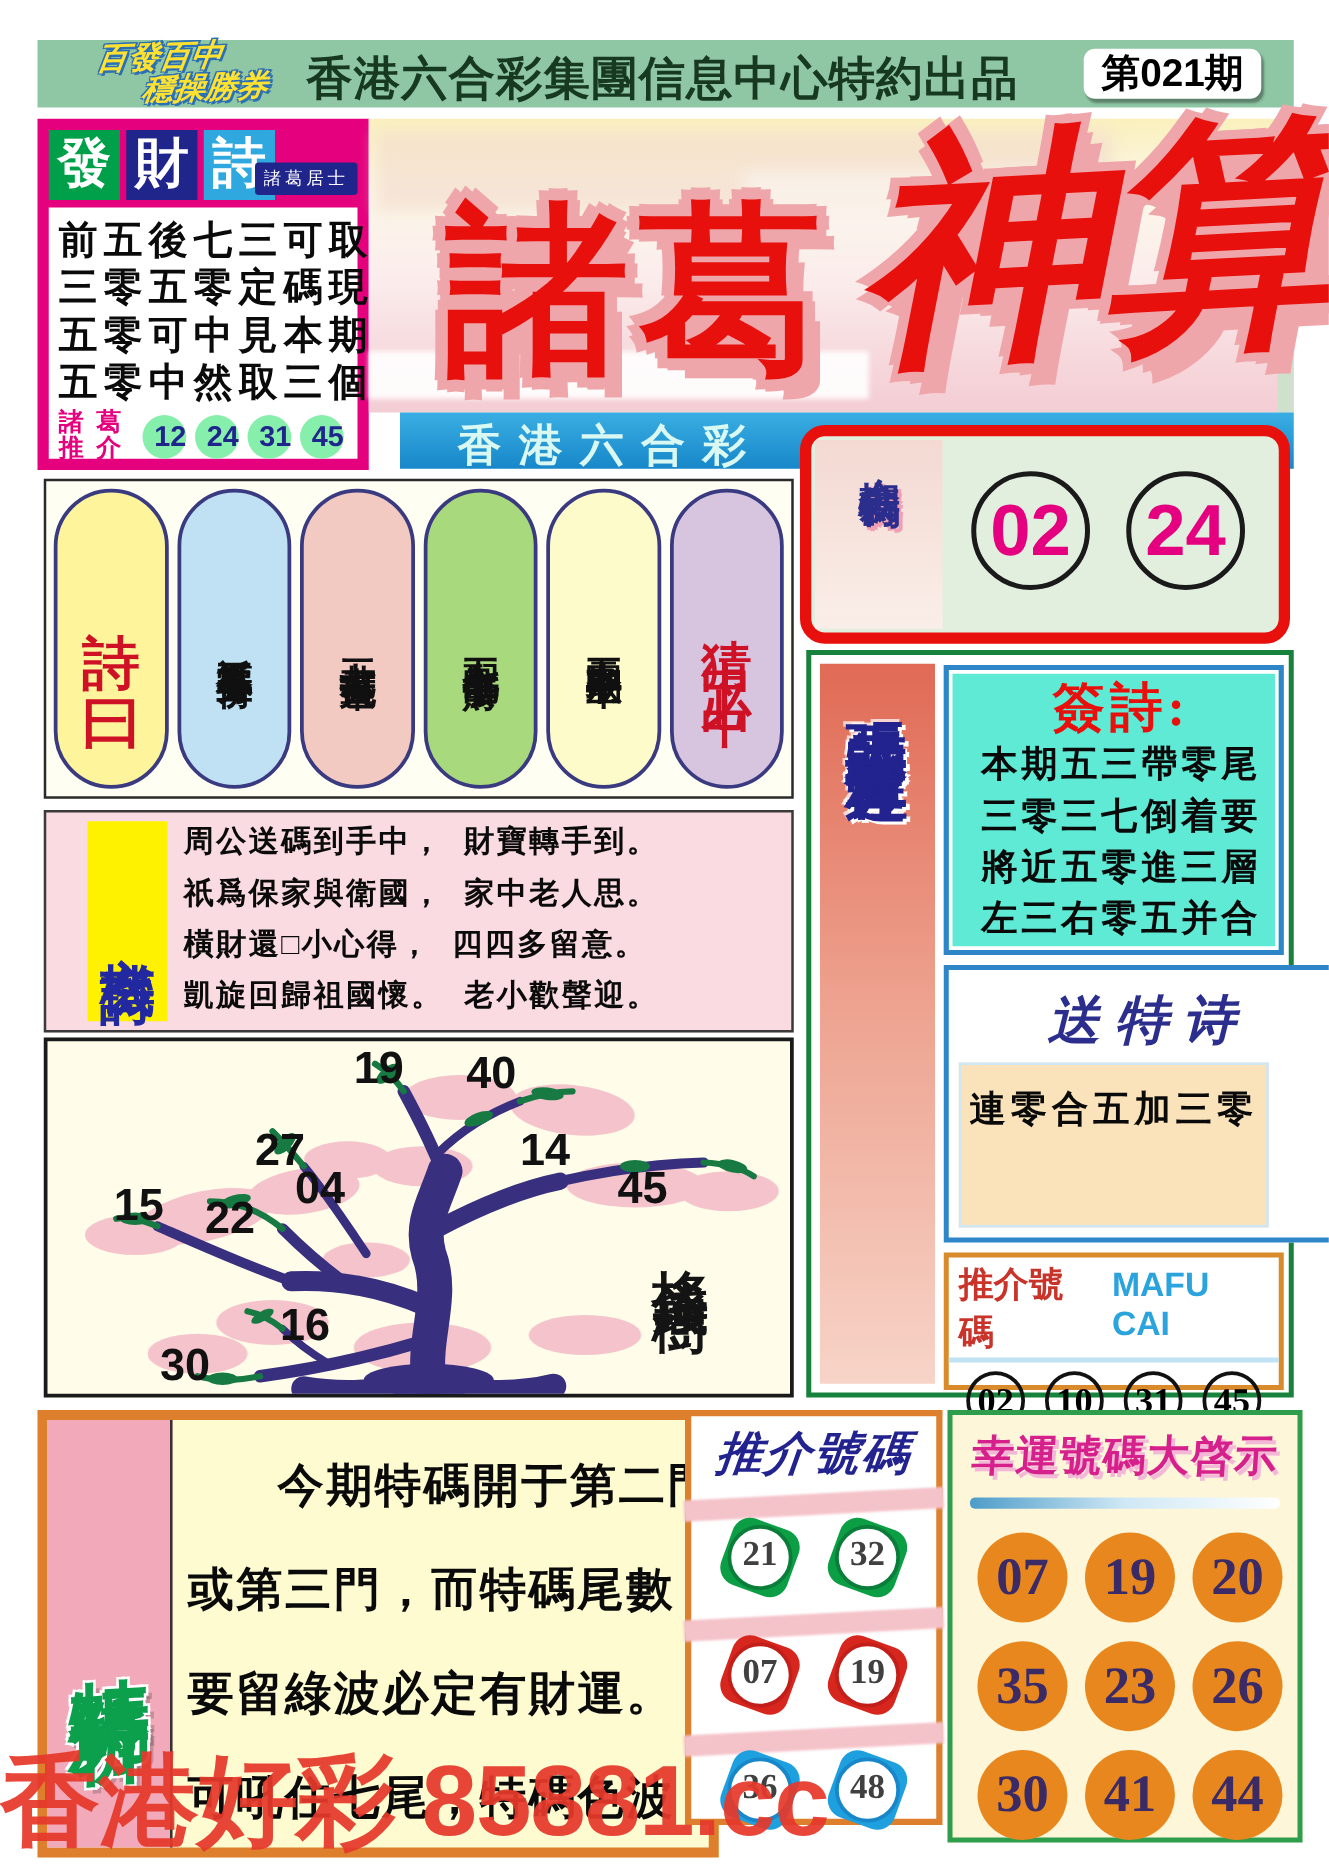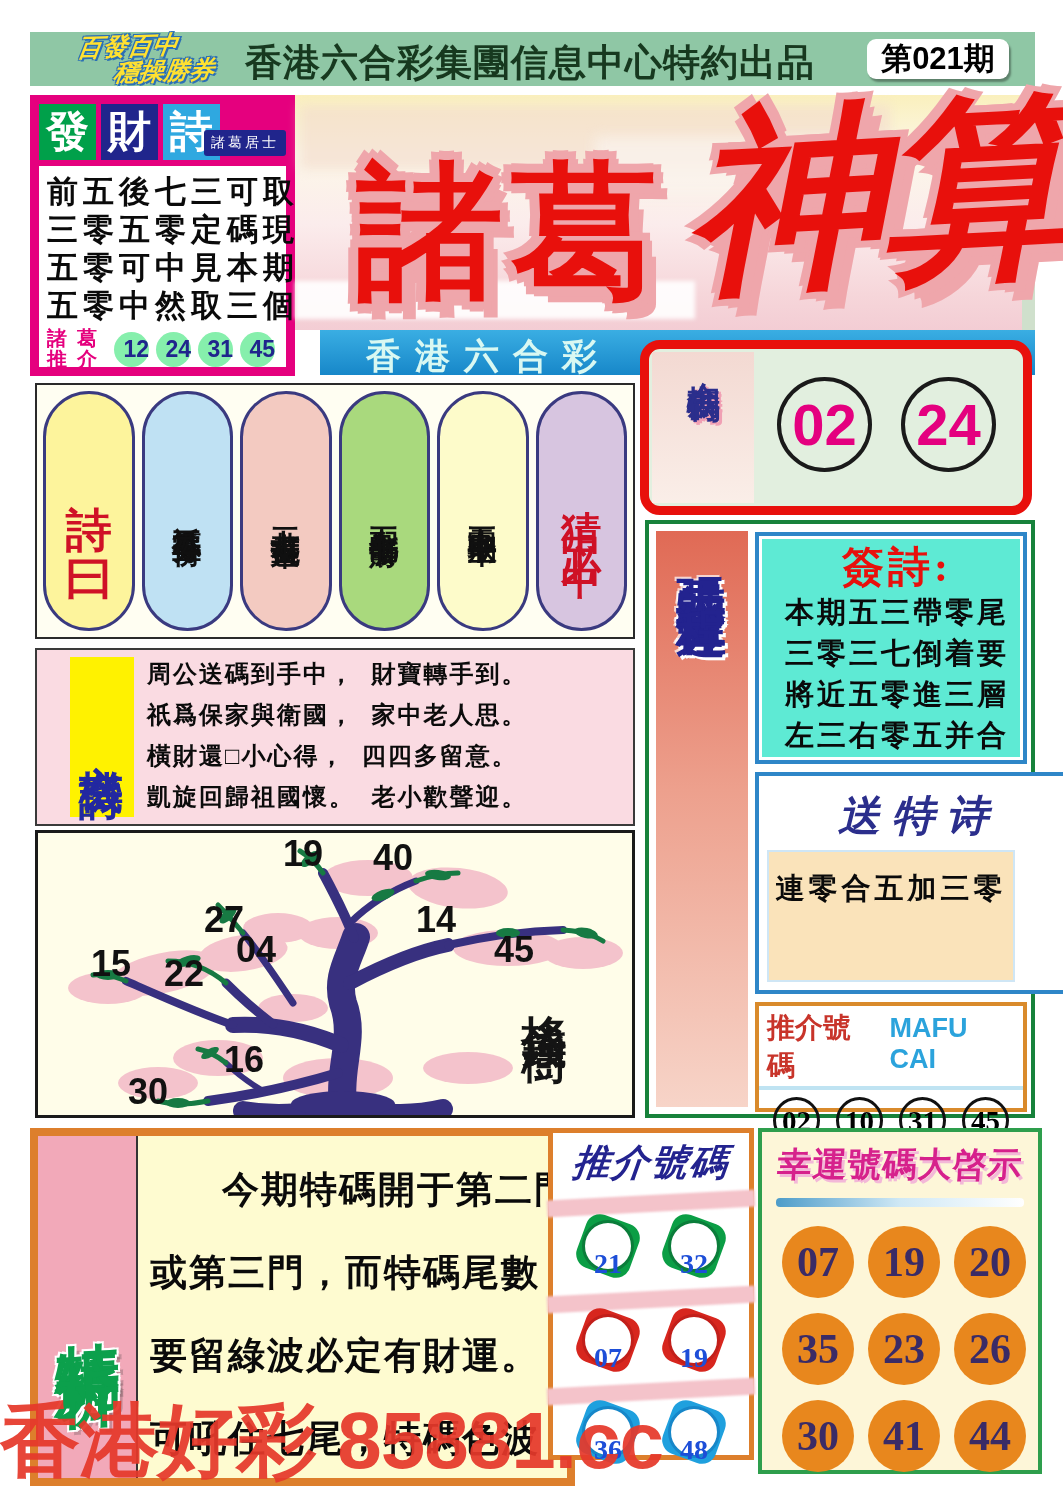--- a/index.html
+++ b/index.html
@@ -146,21 +146,21 @@
   .rc-title { text-align:center; font-family:"Liberation Serif",serif; font-style:italic; font-weight:bold;
           font-size:37px; color:#23238f; margin-top:5px; letter-spacing:2px; transform:skewX(-6deg); }
   .rc-bar { position:absolute; left:-6px; width:208px; height:17px; background:#f4c3ca; transform:rotate(-3deg); filter:blur(1px); }
   .rcb0 { top:62px; } .rcb1 { top:158px; } .rcb2 { top:250px; }
   .rc-row { position:absolute; width:100%; display:flex; justify-content:space-evenly; }
   .rcr0 { top:84px; } .rcr1 { top:178px; } .rcr2 { top:270px; }
   .ball { position:relative; width:62px; height:58px; }
   .ball .shield { position:absolute; left:3px; top:1px; width:56px; height:56px; border-radius:26%; transform:rotate(20deg); }
   .ball .face { position:absolute; left:5px; top:3px; width:52px; height:52px; background:#fff; border-radius:50%; border:3px solid #333; }
   .ball .num { position:absolute; left:5px; top:3px; width:52px; height:52px; text-align:center; line-height:48px;
-          font-size:28px; font-weight:bold; color:#1d4ed8; font-family:"Liberation Serif",serif;margin-top:20px; }
+          font-size:28px; font-weight:bold; color:#404040; font-family:"Liberation Serif",serif; }
   .ball.green .shield { background:#0b9e45; } .ball.green .face { border-color:#0b7d3a; }
   .ball.red   .shield { background:#d7261e; } .ball.red   .face { border-color:#c21f1a; }
   .ball.blue  .shield { background:#1fa0de; } .ball.blue  .face { border-color:#1787c9; }
 
   
   #lucky { position:absolute; left:758px; top:1128px; width:284px; height:346px; border:4px solid #2e9e4c; background:#fdf6d8; }
   .lk-title { text-align:center; margin-top:10px; font-weight:bold; font-size:34px; color:#d6218c;
           letter-spacing:1px; font-family:"Liberation Serif",serif; transform:skewX(-4deg);
           text-shadow:3px 3px 0 #f3b8d8; }
   .lk-bar { margin:10px auto 0; width:248px; height:9px; border-radius:4px;

